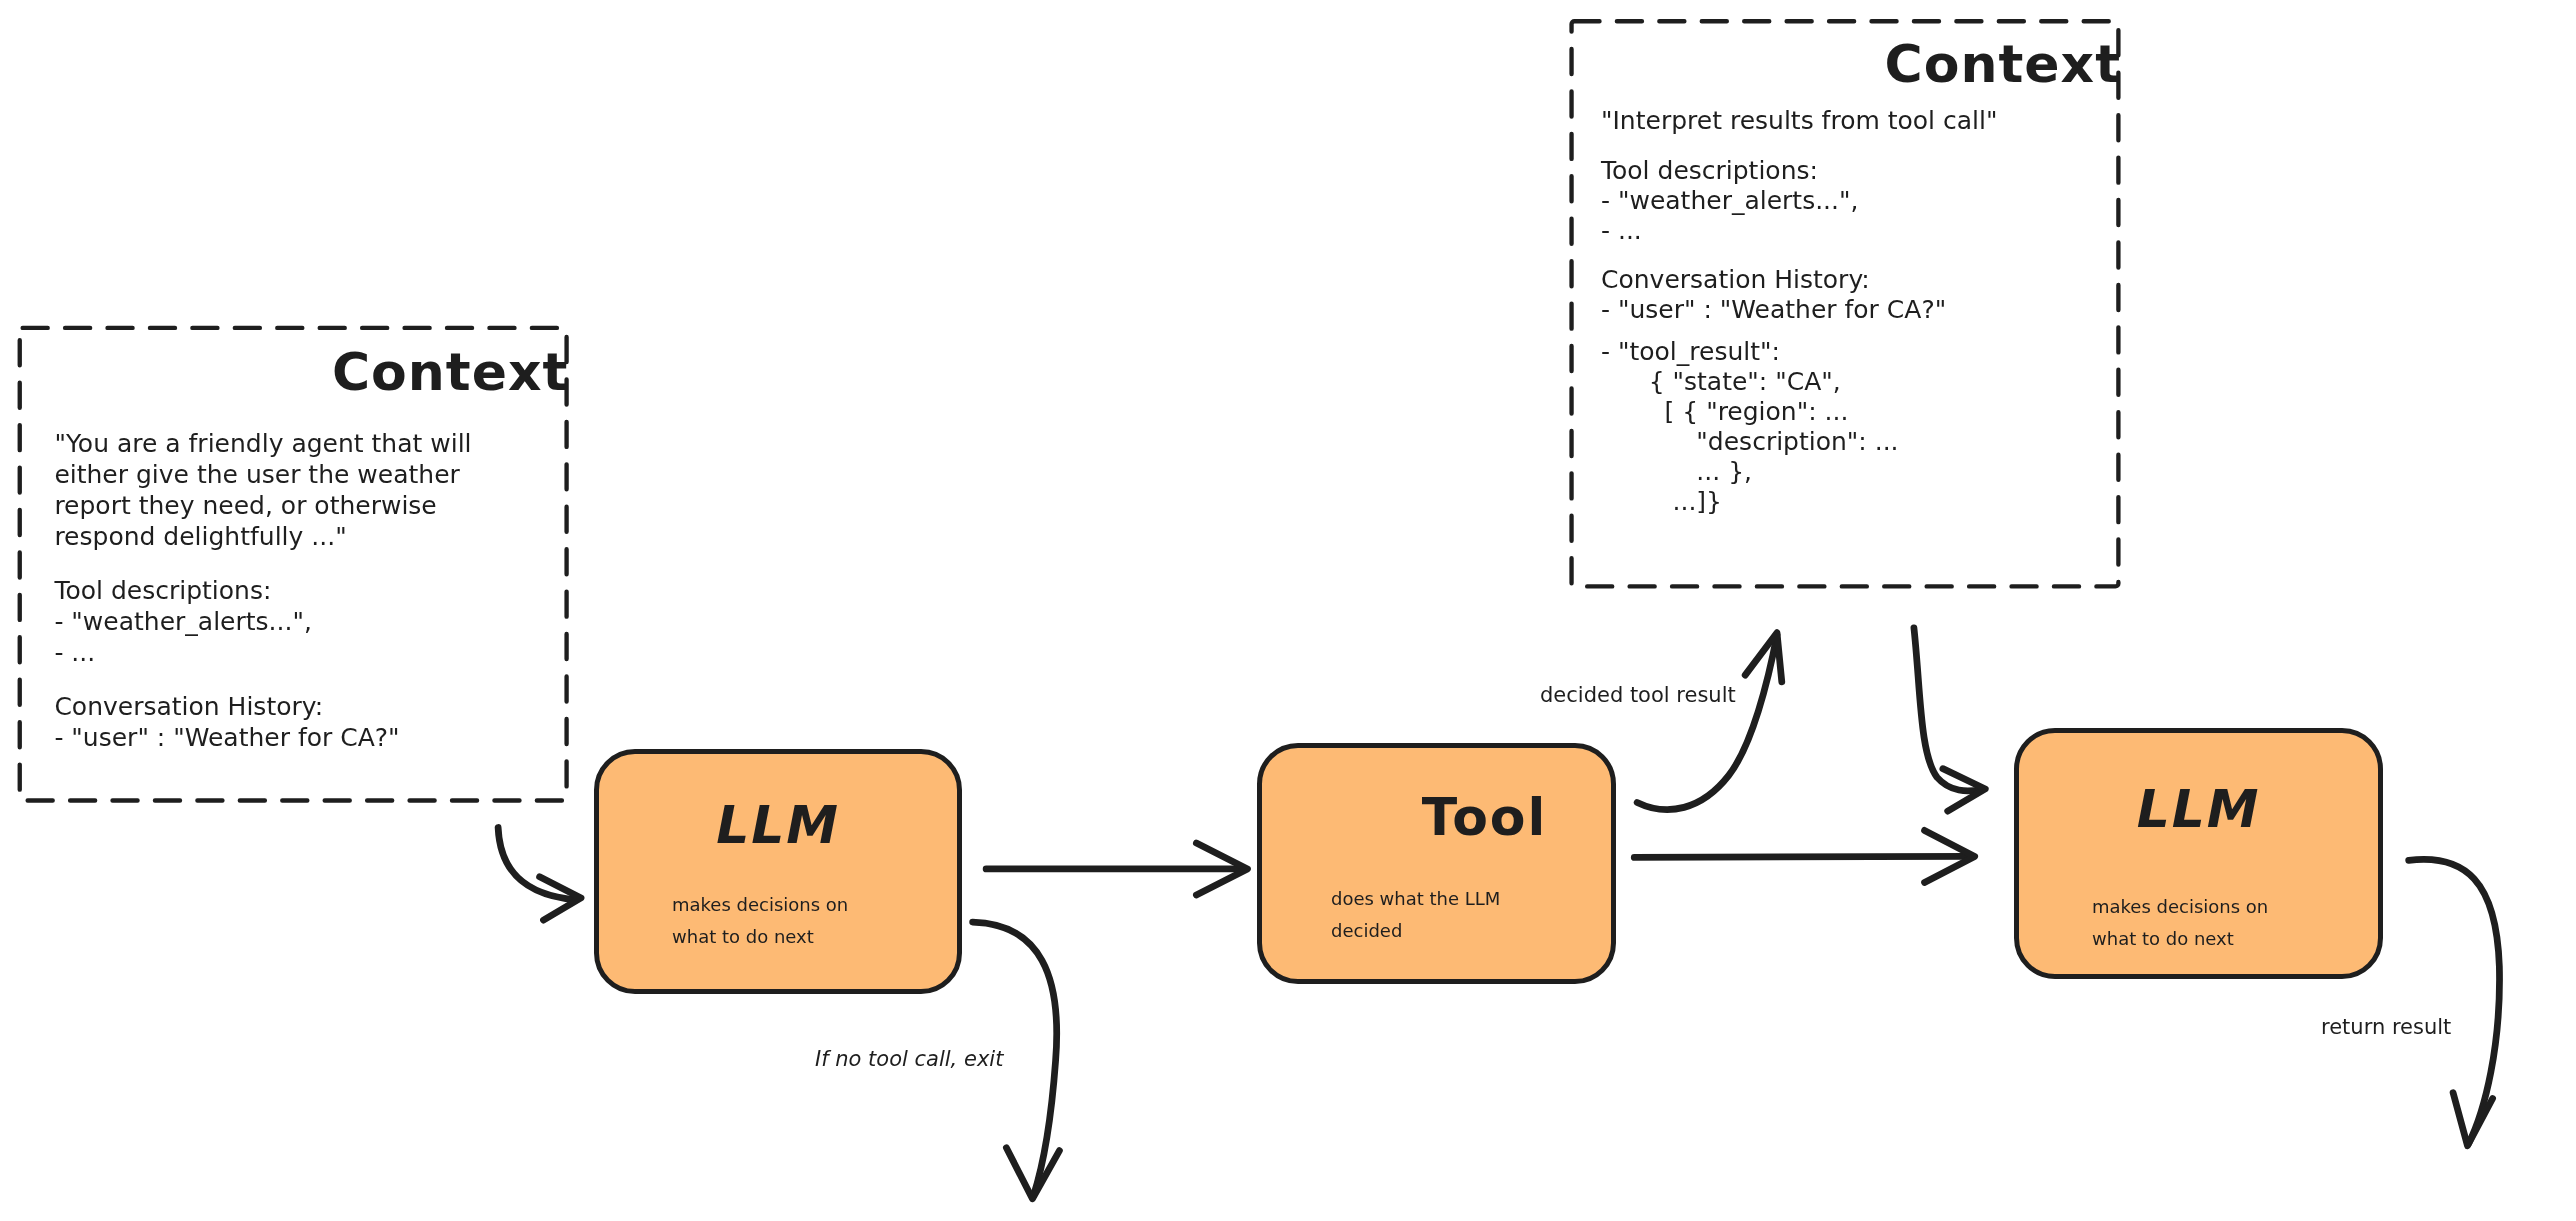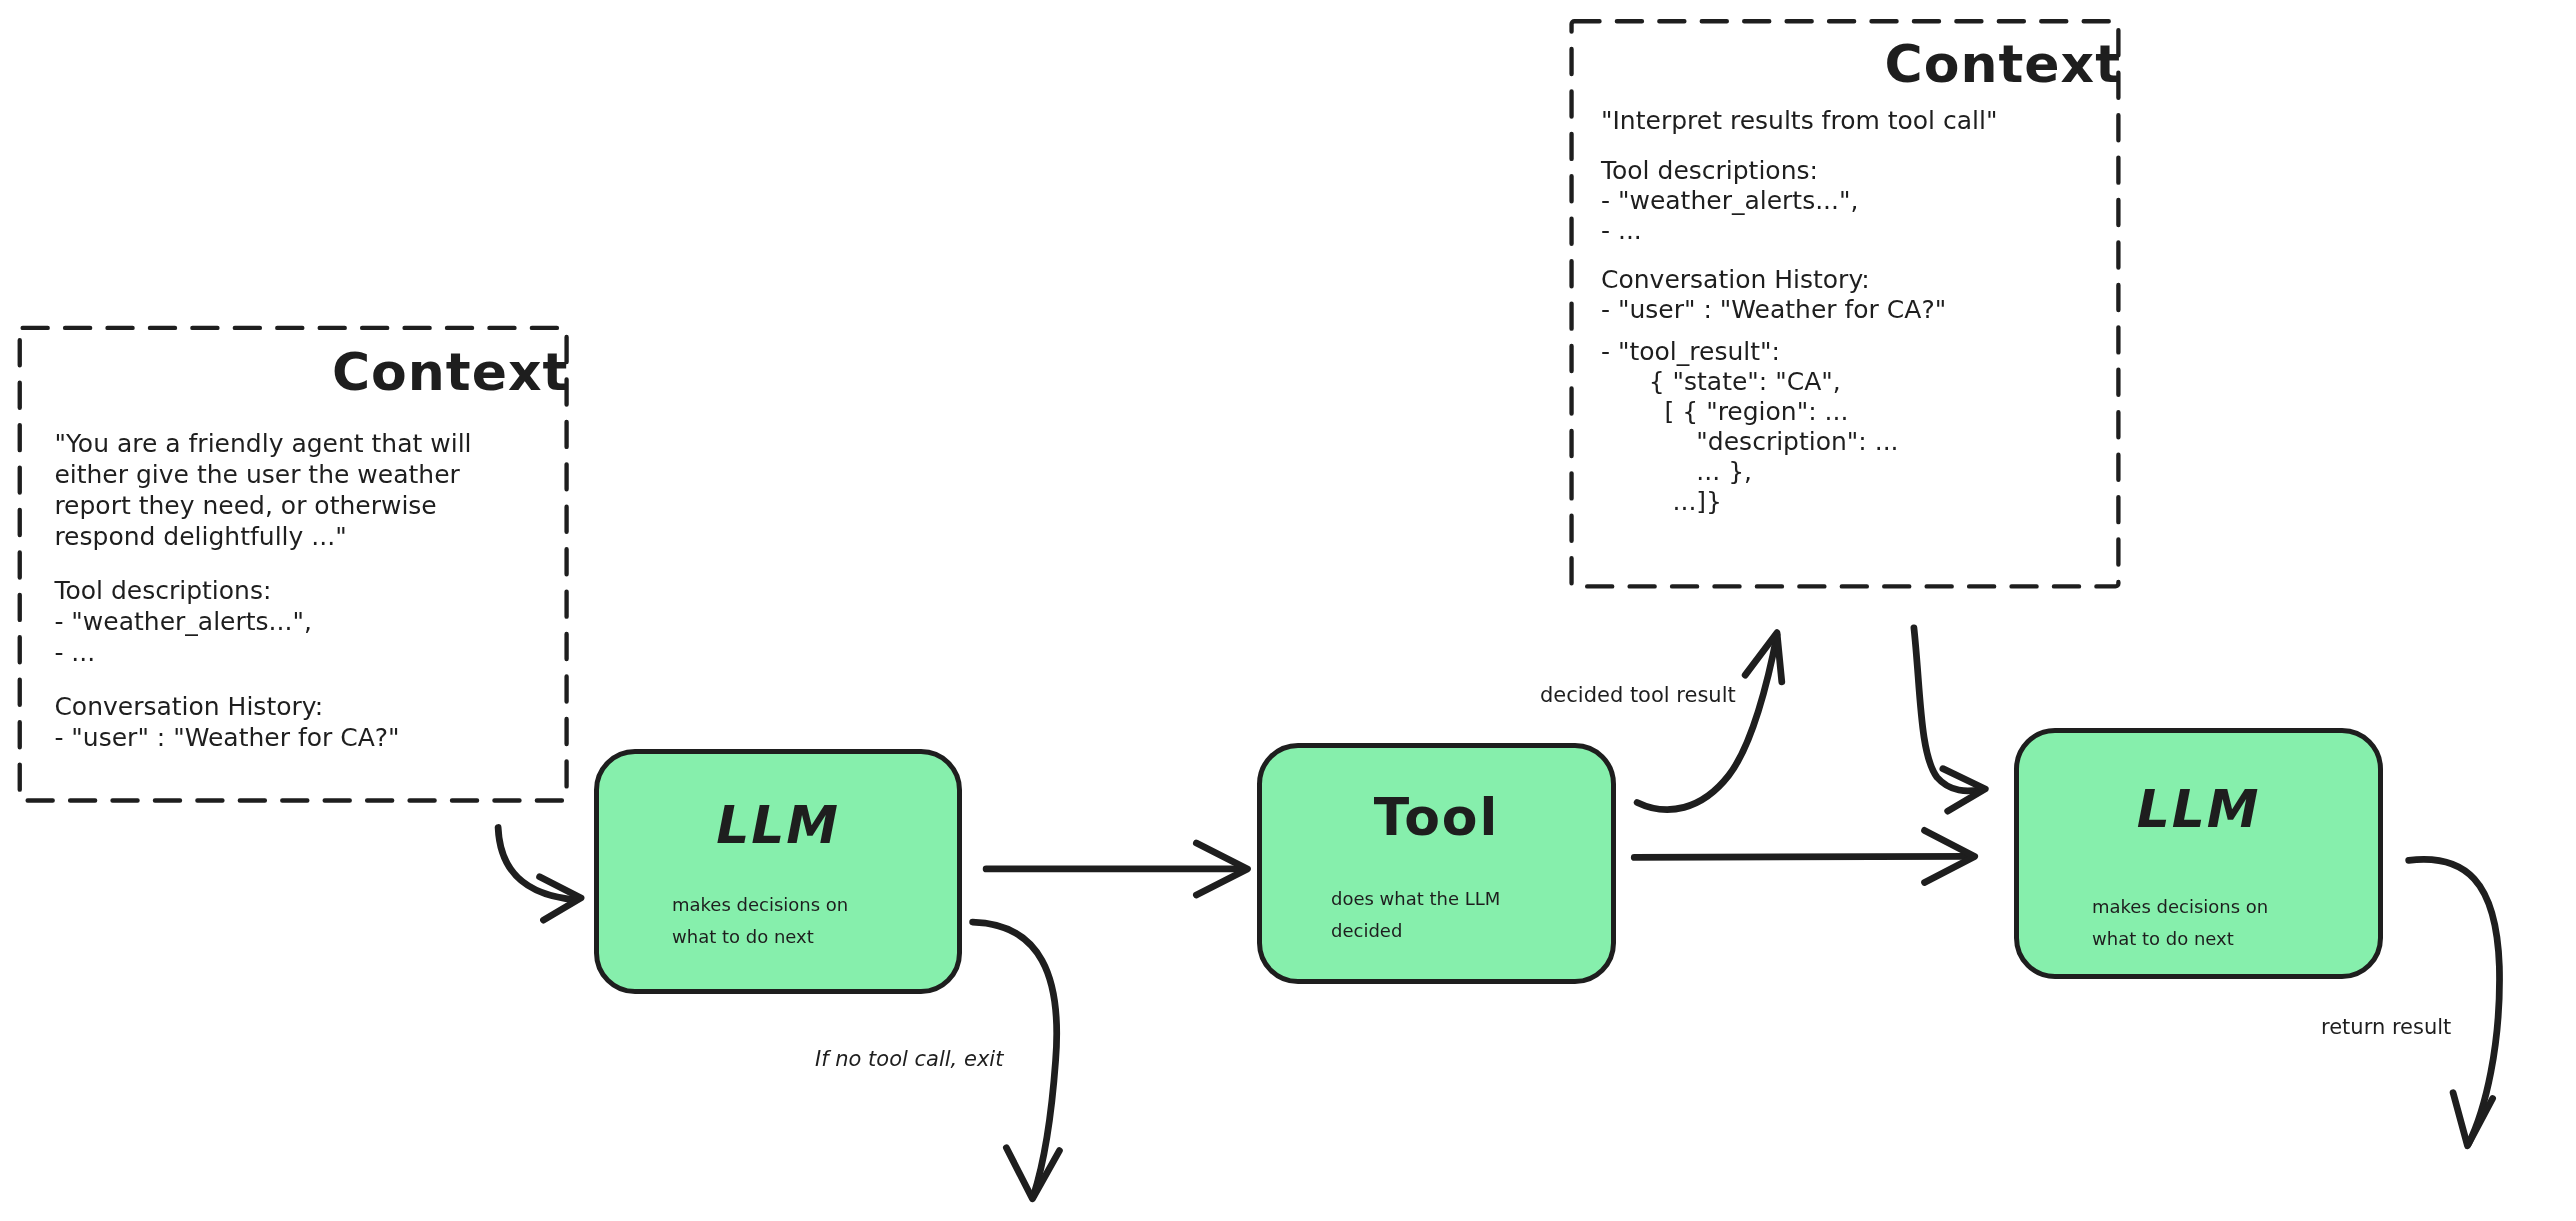--- a/index.html
+++ b/index.html
@@ -51,21 +51,21 @@
   }
   #ctx-left  .ctx-body { line-height: 31px; padding-left: 37px; }
   #ctx-right .ctx-body { line-height: 30px; padding-left: 31px; }
 
   
   .node {
     position: absolute;
     box-sizing: border-box;
     border: 5.3px solid #1e1e1e;
     border-radius: 41px;
-    background: #86efac;
+    background: #fdba74;
   }
   .node-title {
     position: absolute;
     width: 100%;
     text-align: center;
     font-size: 52px;
     font-weight: 700;
     letter-spacing: 1.9px;
   }
   .node-title.slanted { font-style: italic; }
@@ -158,21 +158,21 @@
             ... },
          ...]}</div>
   </div>
 
   <div class="node" style="left:594px; top:749px; width:368px; height:245px;">
     <div class="node-title slanted" style="top:41px;">LLM</div>
     <div class="node-sub" style="left:73px; top:135px;">makes decisions on
 what to do next</div>
   </div>
 
-  <div class="node" style="left:1257px; top:743px; width:359px; height:241px;">
+  <div class="node" style="left:1257px; top:743px; width:359px; height:241px;padding-left:48px;">
     <div class="node-title" style="top:39px;">Tool</div>
     <div class="node-sub" style="left:69px; top:135px;">does what the LLM
 decided</div>
   </div>
 
   <div class="node" style="left:2014px; top:728px; width:369px; height:251px;">
     <div class="node-title slanted" style="top:46px;">LLM</div>
     <div class="node-sub" style="left:73px; top:158px;">makes decisions on
 what to do next</div>
   </div>

